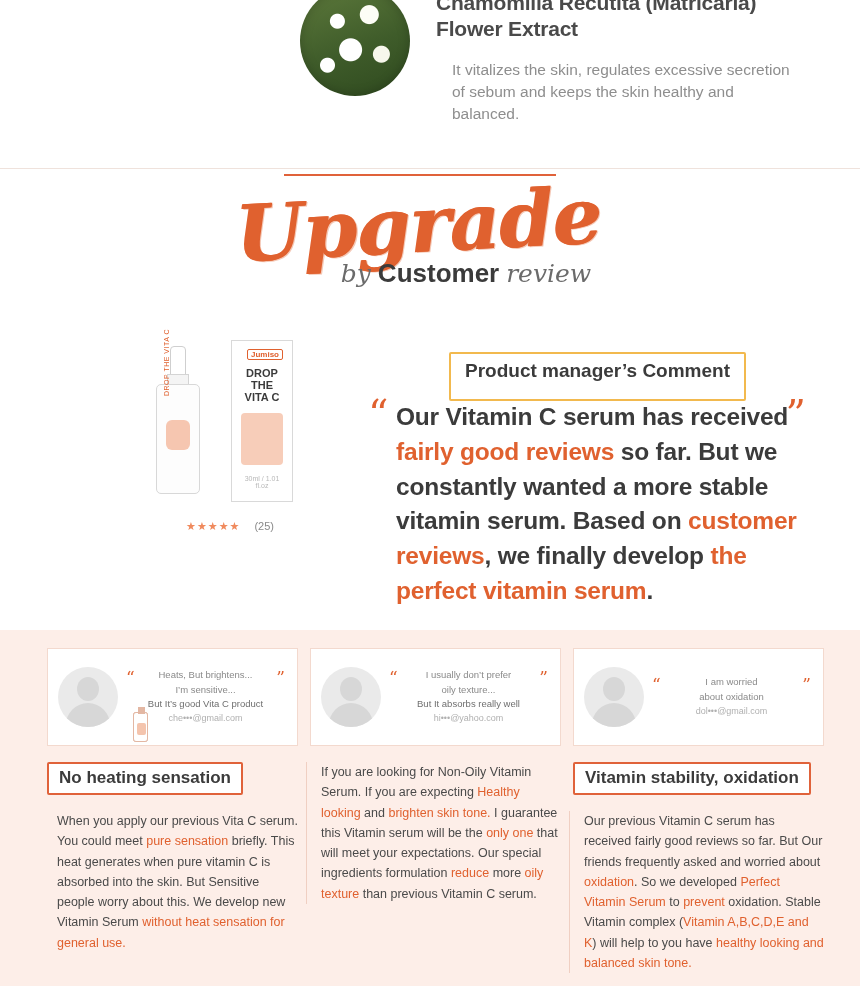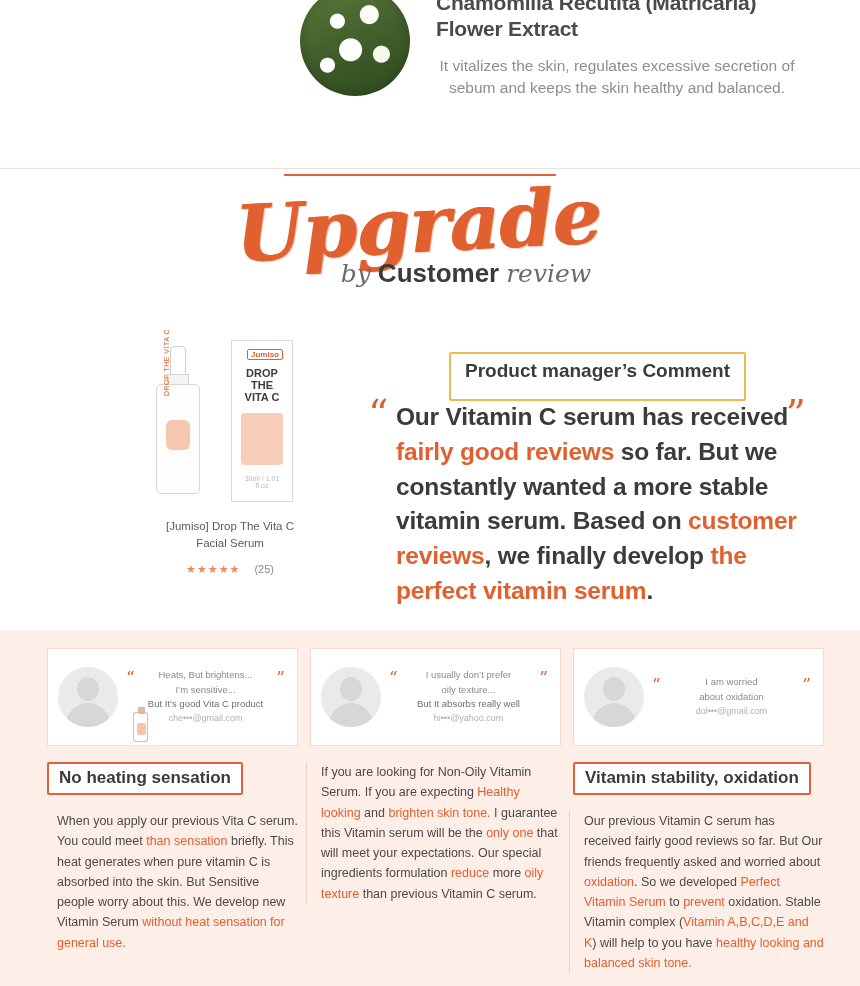--- a/index.html
+++ b/index.html
@@ -41,21 +41,21 @@
     box-shadow: inset 0 0 12px rgba(0,0,0,.22);
   }
   .ing-text { padding-top: 4px; }
   .ing-title {
     font-size: 21px; font-weight: 700; color: #4a4a4a;
     line-height: 1.25; letter-spacing: -.2px;
     margin: 0 0 12px 0;
   }
   .ing-desc {
     font-size: 15.5px; color: #8e8e8e; line-height: 1.45;
-    max-width: 360px; margin: 1px; text-align: center;
+    max-width: 360px; margin: 16px;
   }
 
   
   .hr-full {
     position: absolute; top: 168px; left: 0; width: 860px;
     border-top: 1px solid #efe2dc;
   }
   .hr-accent {
     position: absolute; top: 174px; left: 284px; width: 272px;
     border-top: 2px solid #e0623a;
@@ -280,24 +280,20 @@
         <div class="label-txt">DROP THE VITA C</div>
         <div class="blob"></div>
       </div>
       <div class="box">
         <div class="b-brand">Jumiso</div>
         <div class="b-name">DROP THE VITA C</div>
         <div class="b-art"></div>
         <div class="b-foot">30ml / 1.01 fl.oz</div>
       </div>
     </div>
-    <div class="prod-name">
-      <span>[Jumiso]  Drop The Vita C</span><br>
-      <span>Facial Serum</span>
-    </div>
     <div class="prod-stars">
       <span>★★★★★</span><span class="cnt">(25)</span>
     </div>
   </div>
 
   <div class="pm-badge">Product manager’s Comment</div>
   <div class="comment">
     <span class="quote-open">“</span>
     <span class="quote-close">”</span>
     <div class="comment-body"><span>Our Vitamin C serum has received </span><span class="or hl">fairly good reviews</span><span> so far. But we constantly wanted a more stable vitamin serum. Based on </span><span class="or hl">customer reviews</span><span>, we finally develop </span><span class="or hl">the perfect vitamin serum</span><span>.</span></div>
@@ -360,21 +356,21 @@
         <div class="l1">about oxidation</div>
         <div class="l2"></div>
         <div class="mail">dol•••@gmail.com</div>
       </div>
     </div>
   </div>
 
   <div class="cols">
     <div class="col">
       <div class="col-head">No heating sensation</div>
-      <div class="col-body"><span>When you apply our previous Vita C serum. You could meet </span><span class="or hl">than sensation</span><span> briefly. This heat generates when pure vitamin C is absorbed into the skin. But Sensitive people worry about this. We develop new Vitamin Serum </span><span class="or hl">without heat sensation for general use.</span></div>
+      <div class="col-body"><span>When you apply our previous Vita C serum. You could meet </span><span class="or hl">pure sensation</span><span> briefly. This heat generates when pure vitamin C is absorbed into the skin. But Sensitive people worry about this. We develop new Vitamin Serum </span><span class="or hl">without heat sensation for general use.</span></div>
     </div>
     <div class="col">
       <div class="col-body"><span>If you are looking for Non-Oily Vitamin Serum. If you are expecting </span><span class="or hl">Healthy looking</span><span> and </span><span class="or hl">brighten skin tone.</span><span> I guarantee this Vitamin serum will be the </span><span class="or hl">only one</span><span> that will meet your expectations. Our special ingredients formulation </span><span class="or hl">reduce</span><span> more </span><span class="or hl">oily texture</span><span> than previous Vitamin C serum.</span></div>
     </div>
     <div class="col">
       <div class="col-head">Vitamin stability, oxidation</div>
       <div class="col-body"><span>Our previous Vitamin C serum has received fairly good reviews so far. But Our friends frequently asked and worried about </span><span class="or hl">oxidation</span><span>. So we developed </span><span class="or hl">Perfect Vitamin Serum</span><span> to </span><span class="or hl">prevent</span><span> oxidation. Stable Vitamin complex (</span><span class="or hl">Vitamin A,B,C,D,E and K</span><span>) will help to you have </span><span class="or hl">healthy looking and balanced skin tone.</span></div>
     </div>
   </div>
 

